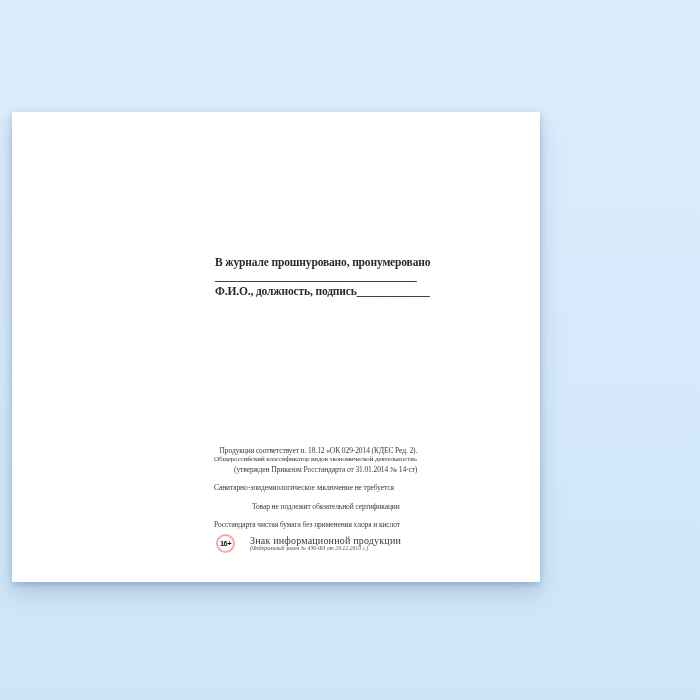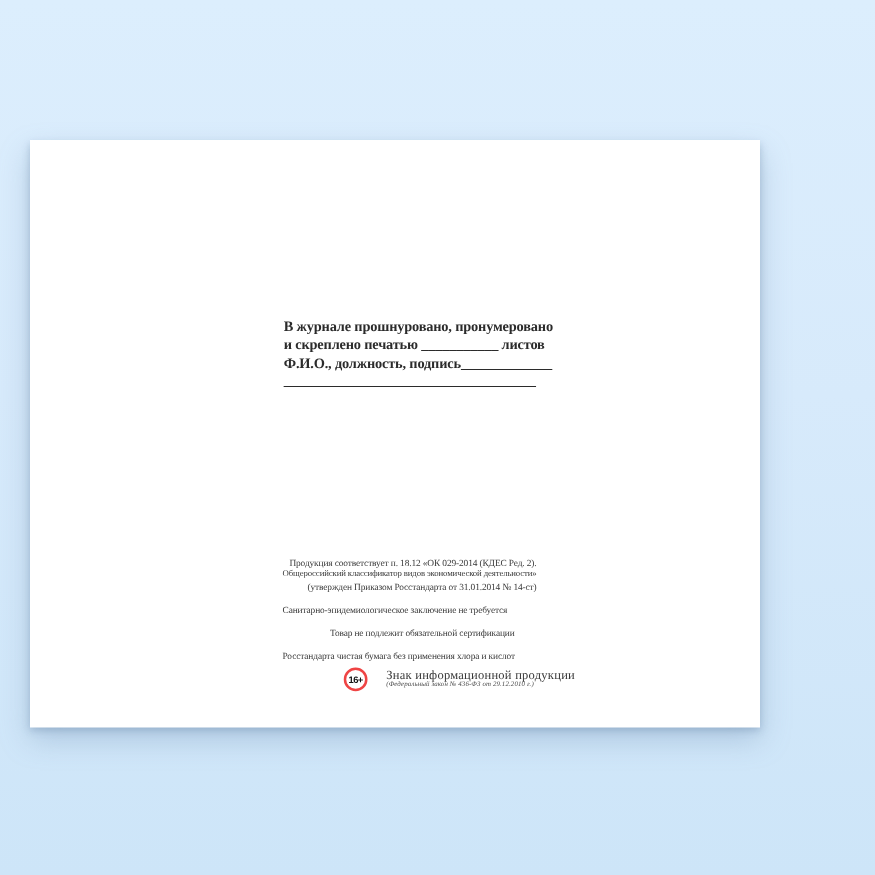--- a/index.html
+++ b/index.html
@@ -8,23 +8,23 @@
     width: 700px;
     height: 700px;
     overflow: hidden;
   }
   body {
     background: linear-gradient(180deg, #dceefd 0%, #d7eafb 45%, #cde5f8 100%);
     font-family: "Liberation Serif", "DejaVu Serif", serif;
   }
   .page {
     position: absolute;
-    left: 24px;
+    left: 12px;
     top: 112px;
-    width: 584px;
+    width: 528px;
     height: 470px;
     background: #ffffff;
     box-shadow: 0 3px 6px rgba(115, 145, 175, 0.45), 0 10px 22px rgba(120, 150, 185, 0.40);
   }
   
   .stamp-block {
     position: absolute;
     left: 203px;
     top: 143px;
     width: 207px;
@@ -76,32 +76,31 @@
   .age-row {
     position: absolute;
     left: 204px;
     top: 422px;
     display: flex;
     align-items: flex-start;
   }
   .age-badge {
     width: 15px;
     height: 15px;
-    border: 2px solid #ef4444;
+    border: 2px solid #fca5a5;
     border-radius: 50%;
     display: flex;
     align-items: center;
     justify-content: center;
     font-family: "Liberation Sans", sans-serif;
     font-size: 7.5px;
     font-weight: bold;
     letter-spacing: -0.5px;
     color: #161616;
     flex: 0 0 auto;
-    margin-left: 47px;
   }
   .age-texts {
     margin-left: 15px;
     margin-top: 2px;
     color: #383838;
   }
   .age-label {
     font-size: 10px;
     line-height: 9px;
     letter-spacing: 0.2px;
@@ -116,23 +115,22 @@
     color: #4a4a4a;
   }
 </style>
 </head>
 <body>
 
 <div class="page">
 
   <div class="stamp-block">
     <div class="stamp-line">В журнале прошнуровано, пронумеровано</div>
-    <div class="stamp-line">и скреплено печатью ___________ листов</div>
+    <div class="stamp-line">____________________________________</div>
     <div class="stamp-line">Ф.И.О., должность, подпись_____________</div>
-    <div class="stamp-line">____________________________________</div>
   </div>
 
   <div class="compliance-block">
     <div class="compliance-line">Продукция соответствует п. 18.12 «ОК 029-2014 (КДЕС Ред. 2).</div>
     <div class="compliance-line small">Общероссийский классификатор видов экономической деятельности»</div>
     <div class="compliance-line italic">(утвержден Приказом Росстандарта от 31.01.2014 № 14-ст)</div>
   </div>
 
   <div class="note-line note-sanitary">Санитарно-эпидемиологическое заключение не требуется</div>
   <div class="note-line note-certification">Товар не подлежит обязательной сертификации</div>

